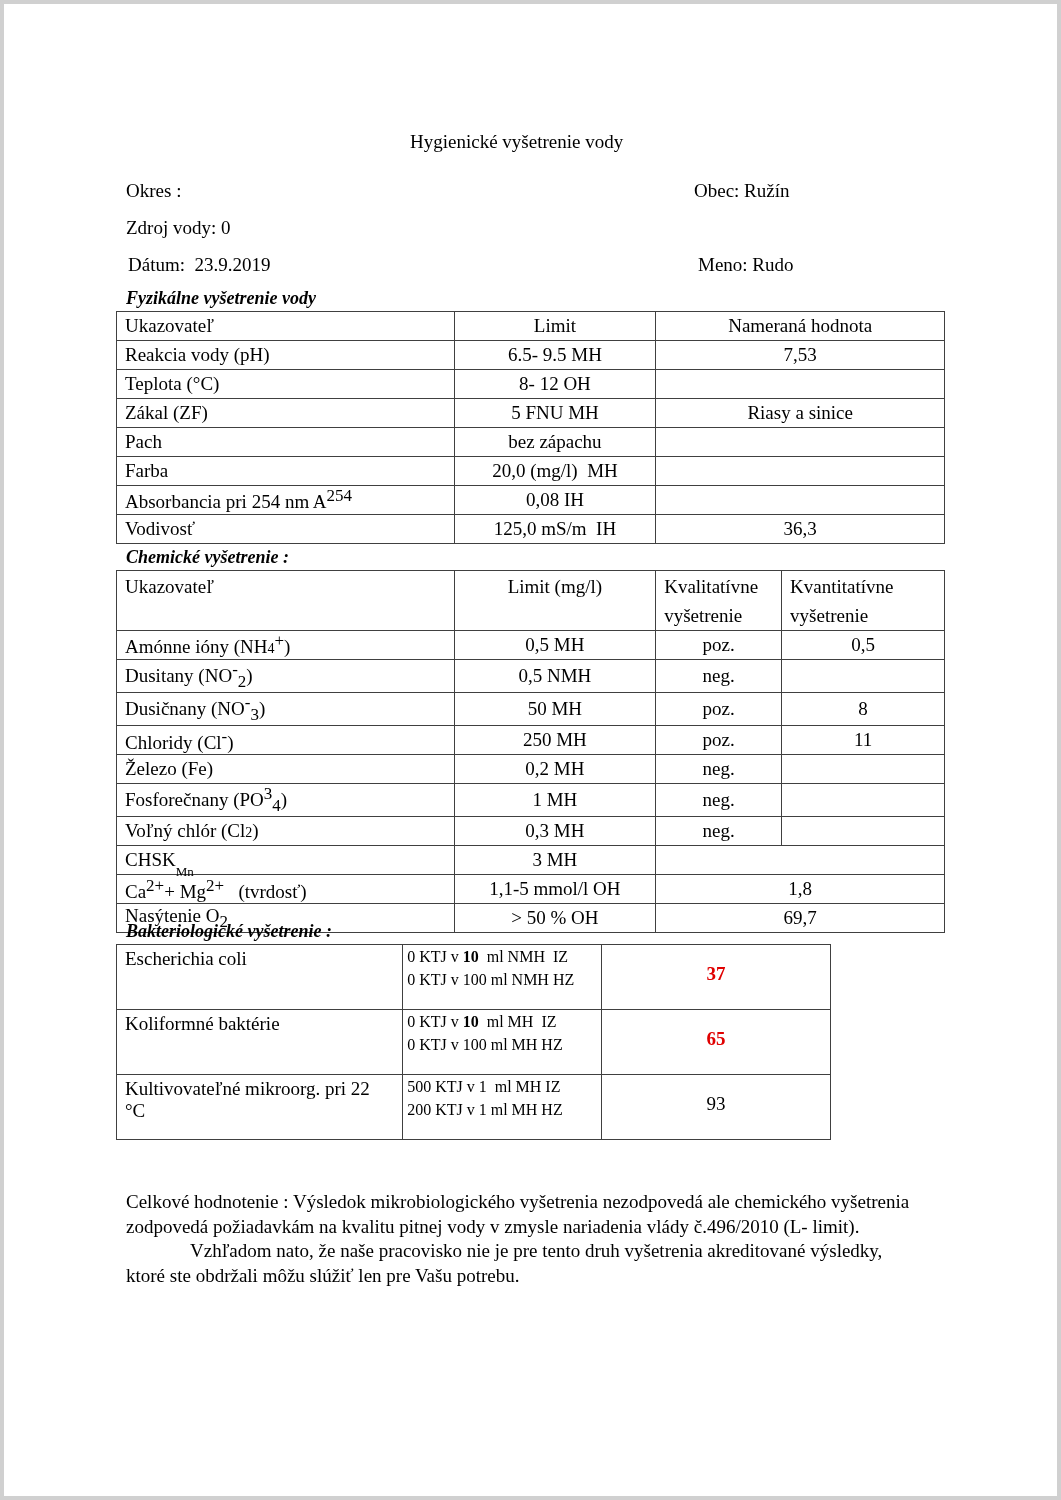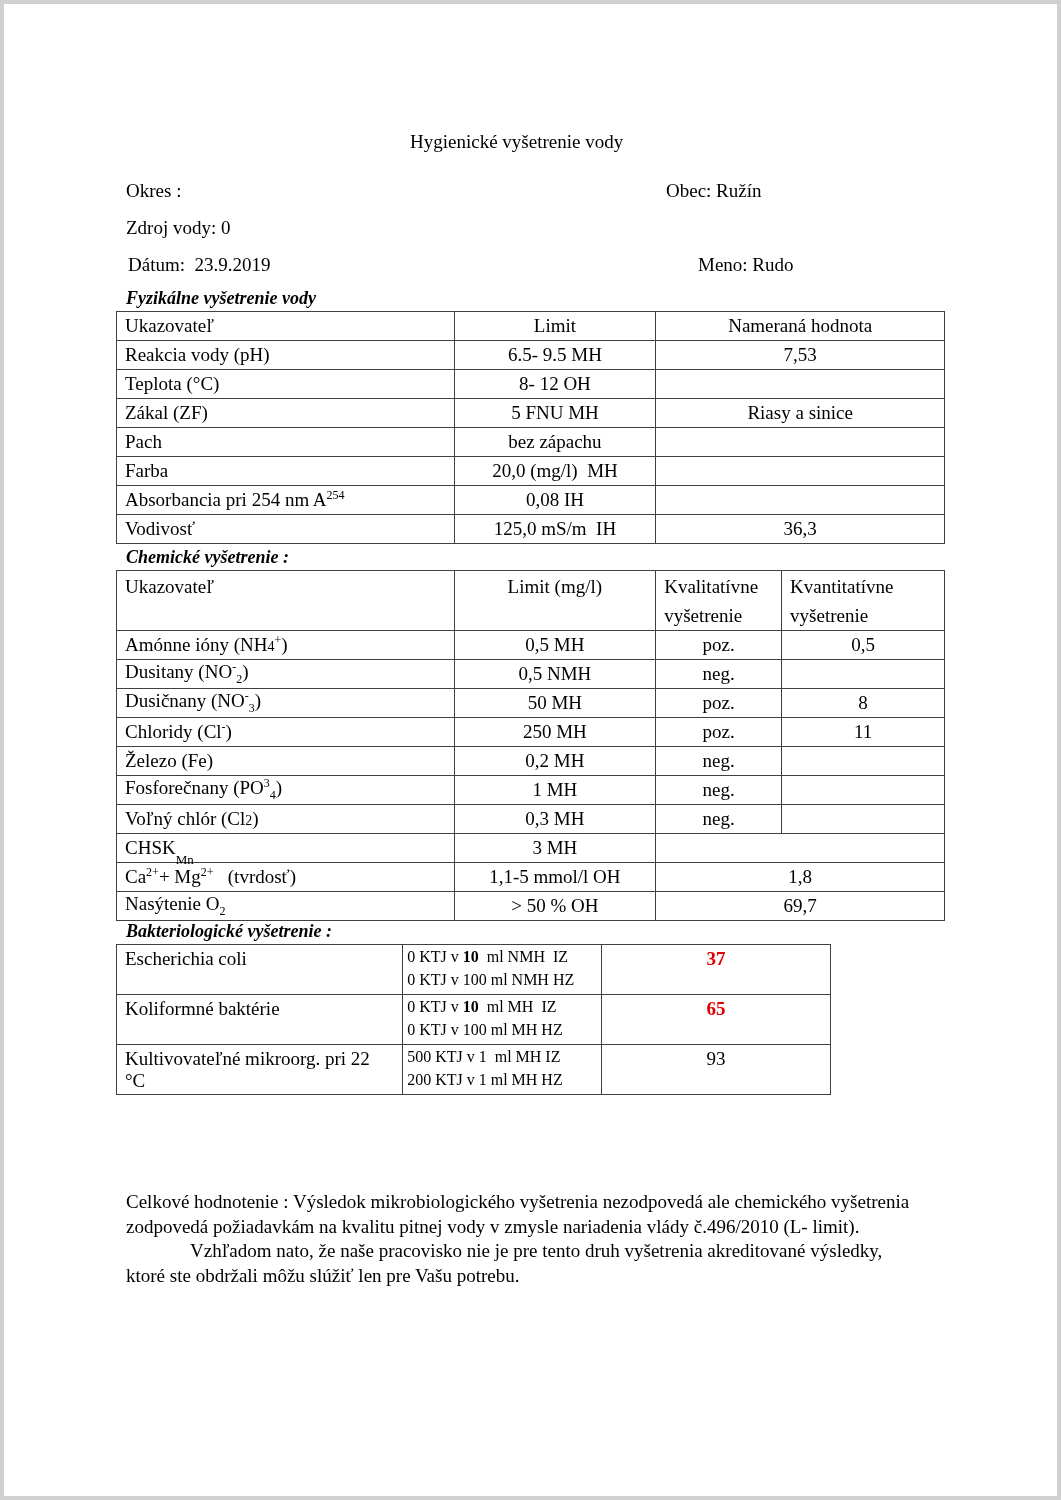--- a/index.html
+++ b/index.html
@@ -11,34 +11,34 @@
   .sec { position:absolute; left:122px; font-size:18px; font-weight:bold; font-style:italic; }
   table { position:absolute; border-collapse:collapse; font-size:19px; }
   td { border:1px solid #404040; padding:0 8px; height:28px; vertical-align:middle; }
   td.c { text-align:center; }
   .t1 { left:112px; top:307px; width:829px; }
   .t2 { left:112px; top:566px; width:829px; }
   .t3 { left:112px; top:940px; width:715px; }
   .t2 td.top { vertical-align:top; line-height:29px; padding-top:1px; }
   .t3 td { vertical-align:top; height:46px; }
   .t3 td.lim { font-size:16px; line-height:23px; padding:0 4px 0 4px;margin-top:44px; }
-  .t3 td.val { text-align:center; padding-top:3px; }
+  .t3 td.val { text-align:center; padding-top:18px; }
   .t3 td.name { padding-top:3px; }
   .red { color:#e00000; font-weight:bold; }
-  sup, sub { font-size:12px; }
+  sup, sub { font-size:17px; }
   .para { position:absolute; left:122px; top:1186px; width:790px; font-size:19px; line-height:24.5px; }
   .indent { text-indent:64px; }
 </style>
 </head>
 <body>
 
 <div class="page">
   <div class="abs title">Hygienické vyšetrenie vody</div>
   <div class="abs" style="left:122px;top:176px;">Okres :</div>
-  <div class="abs" style="left:662px;top:176px;">Obec: Ružín</div>
+  <div class="abs" style="left:690px;top:176px;">Obec: Ružín</div>
   <div class="abs" style="left:122px;top:213px;font-family:Liberation Serif, serif;">Zdroj vody: 0</div>
   <div class="abs" style="left:124px;top:250px;white-space:pre;">Dátum:  23.9.2019</div>
   <div class="abs" style="left:694px;top:250px;">Meno: Rudo</div>
 
   <div class="sec" style="top:284px;">Fyzikálne vyšetrenie vody</div>
   <table class="t1">
     <colgroup>
         <col style="width:338px">
         <col style="width:202px">
         <col style="width:289px">

